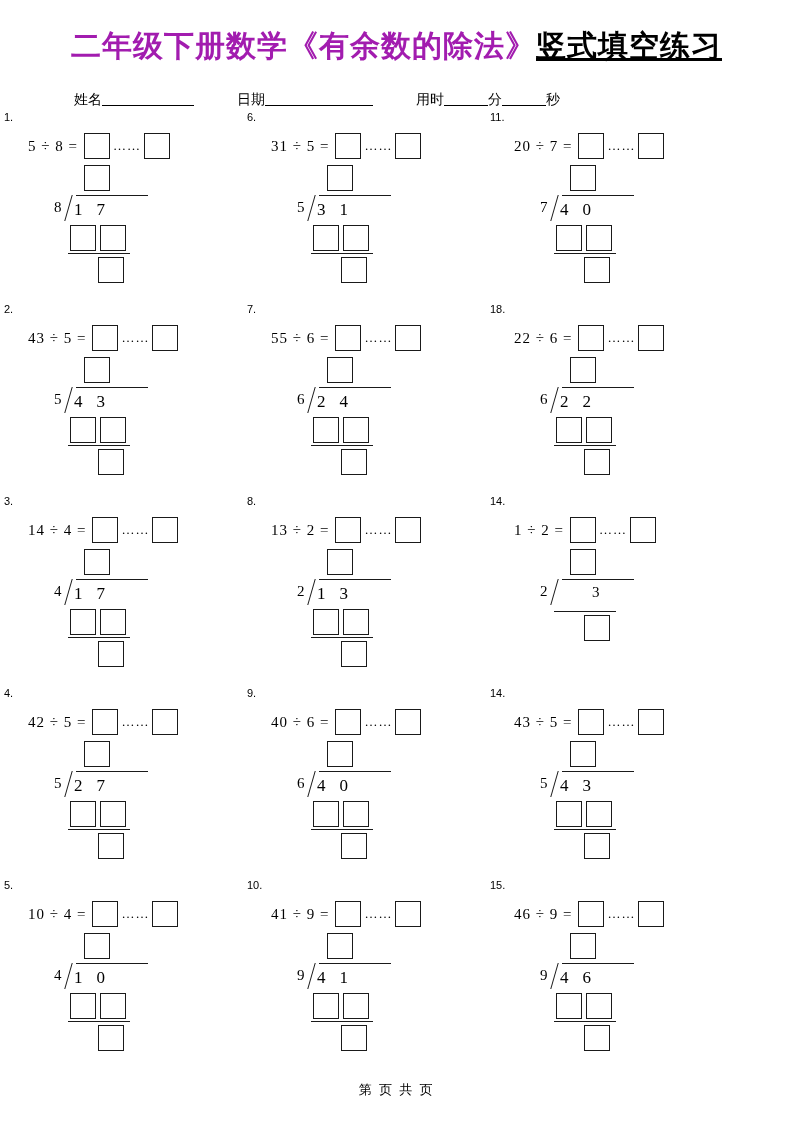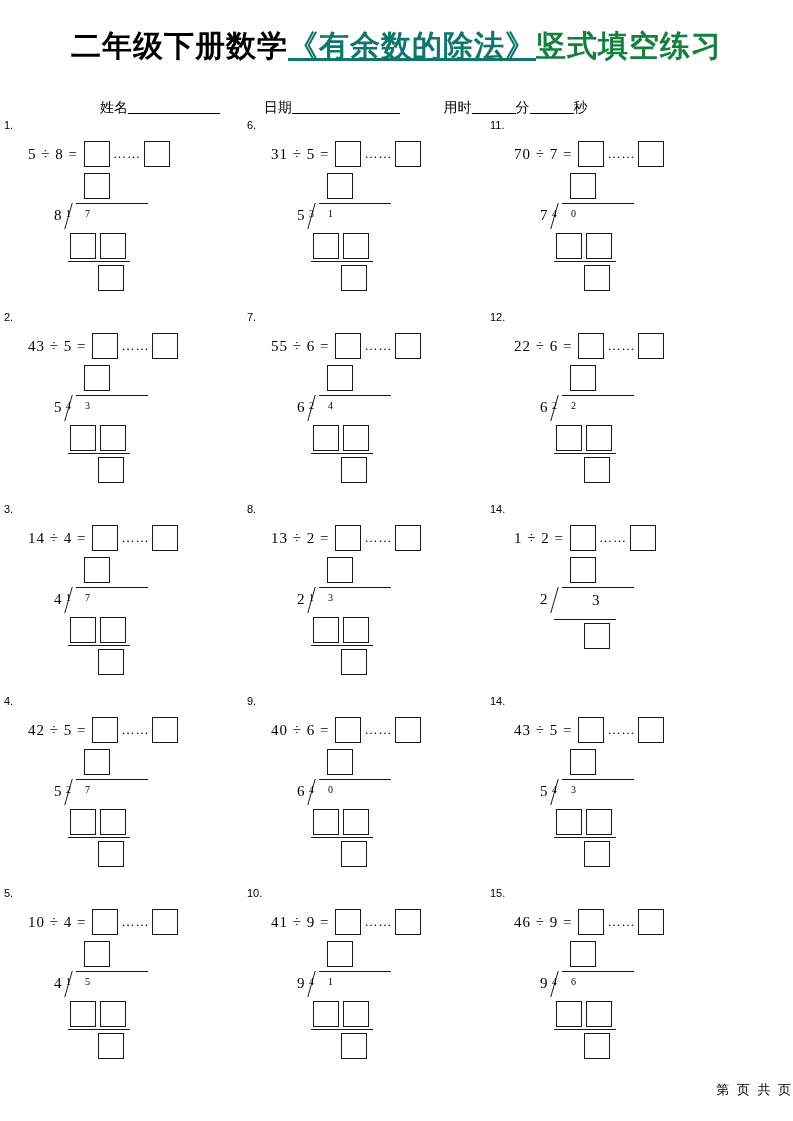--- a/index.html
+++ b/index.html
@@ -19,30 +19,30 @@
   
   .title {
     text-align: center;
     margin-top: 26px;
     font-family: "Liberation Sans", sans-serif;
     font-weight: bold;
     font-size: 30px;
     letter-spacing: 1px;
     white-space: nowrap;
   }
-  .title .t-black { color: #000000; }
-  .title .t-red   { color: #0f766e; text-decoration: underline; }
-  .title .t-blue  { color: #15803d; }
+  .title .t-black { color: #a21caf; }
+  .title .t-red   { color: #a21caf; }
+  .title .t-blue  { color: #000000; text-decoration: underline; }
 
   
   .info-line {
-    margin-top: 32px;
-    padding-left: 100px;
+    margin-top: 24px;
+    padding-left: 74px;
     font-size: 14px;
-    font-family: Liberation Sans, sans-serif;
+    font-family: Liberation Serif, serif;
     white-space: nowrap;
   }
   .info-line .seg { display: inline-block; }
   .info-line .blank-lg { display: inline-block; width: 92px; border-bottom: 1px solid #000; vertical-align: -2px; }
   .info-line .blank-md { display: inline-block; width: 108px; border-bottom: 1px solid #000; vertical-align: -2px; }
   .info-line .blank-sm { display: inline-block; width: 44px; border-bottom: 1px solid #000; vertical-align: -2px; }
   .info-line .gap-a { display: inline-block; width: 36px; }
   .info-line .gap-b { display: inline-block; width: 36px; }
 
   
@@ -137,23 +137,23 @@
   }
   .bracket .top {
     position: absolute;
     left: 8px;
     top: 0px;
     width: 72px;
     border-top: 1px solid #1a1a1a;
   }
   .dividend {
     position: absolute;
-    left: 12px;
+    left: 20px;
     top: 3px;
-    font-size: 10px;
+    font-size: 17px;
     letter-spacing: 14px;
   }
   .row2 {
     position: absolute;
     left: 16px;
     top: 60px;
     display: flex;
   }
   .row2 .bx { margin-right: 4px; }
   .underline {
@@ -176,23 +176,23 @@
     top: 3px;
     font-size: 15px;
   }
 
   
   .footer {
     position: absolute;
     bottom: 22px;
     left: 0;
     width: 100%;
-    text-align: right;
+    text-align: center;
     font-size: 13px;
-    font-family: Liberation Sans, sans-serif;
+    font-family: Liberation Serif, serif;
     letter-spacing: 2px;
   }
 </style>
 </head>
 <body>
 
 <div class="title">
   <span class="t-black">二年级下册数学</span><span class="t-red">《有余数的除法》</span><span class="t-blue">竖式填空练习</span>
 </div>
 
@@ -254,21 +254,21 @@
             <span class="bx"></span>
             <span class="bx"></span>
           </div>
           <div class="underline" style="top:88px"></div>
           <div class="row3" style="top:92px"><span class="bx"></span></div>
         </div>
       </div>
       <div class="cell">
         <div class="idx">11.</div>
         <div class="eq">
-          <span class="expr">70 ÷ 7 =</span>
+          <span class="expr">20 ÷ 7 =</span>
           <span class="bx"></span>
           <span class="dots">……</span>
           <span class="bx"></span>
         </div>
         <div class="vert">
           <span class="bx quot"></span>
           <div class="divline">
             <span class="divisor">7</span>
             <span class="bracket">
               <span class="slash"></span>
@@ -332,21 +332,21 @@
           </div>
           <div class="row2">
             <span class="bx"></span>
             <span class="bx"></span>
           </div>
           <div class="underline" style="top:88px"></div>
           <div class="row3" style="top:92px"><span class="bx"></span></div>
         </div>
       </div>
       <div class="cell">
-        <div class="idx">12.</div>
+        <div class="idx">18.</div>
         <div class="eq">
           <span class="expr">22 ÷ 6 =</span>
           <span class="bx"></span>
           <span class="dots">……</span>
           <span class="bx"></span>
         </div>
         <div class="vert">
           <span class="bx quot"></span>
           <div class="divline">
             <span class="divisor">6</span>
@@ -531,21 +531,21 @@
           <span class="bx"></span>
         </div>
         <div class="vert">
           <span class="bx quot"></span>
           <div class="divline">
             <span class="divisor">4</span>
             <span class="bracket">
               <span class="slash"></span>
               <span class="top"></span>
             </span>
-            <div class="dividend">15</div>
+            <div class="dividend">10</div>
           </div>
           <div class="row2">
             <span class="bx"></span>
             <span class="bx"></span>
           </div>
           <div class="underline" style="top:88px"></div>
           <div class="row3" style="top:92px"><span class="bx"></span></div>
         </div>
       </div>
       <div class="cell">

